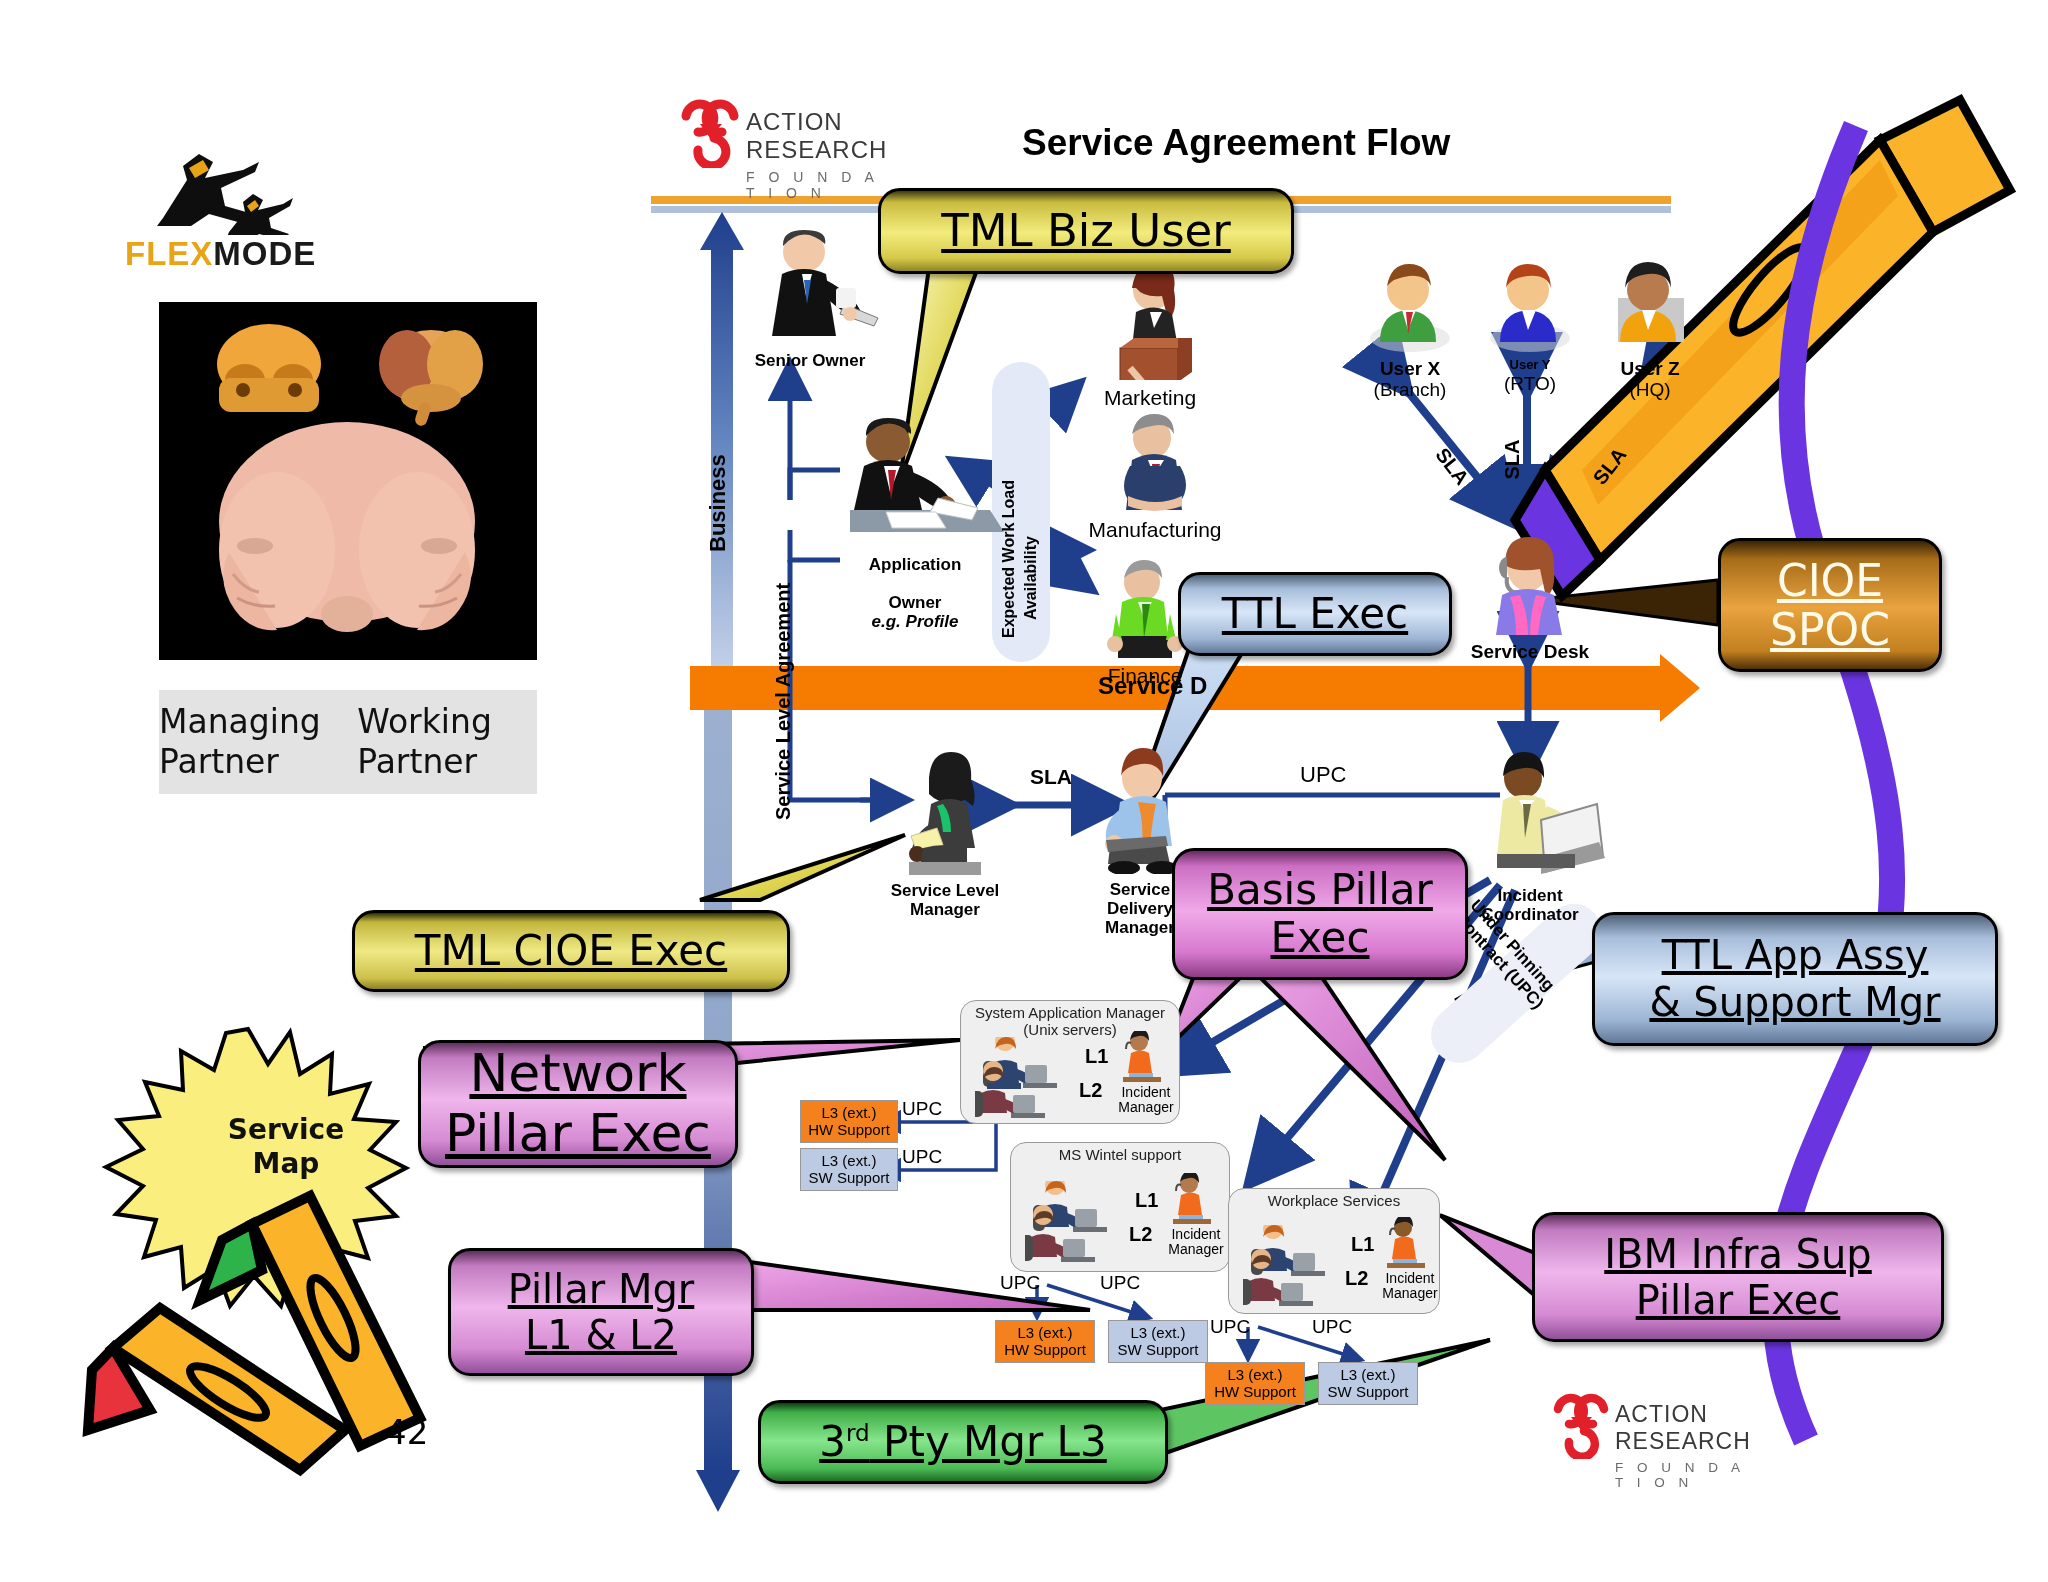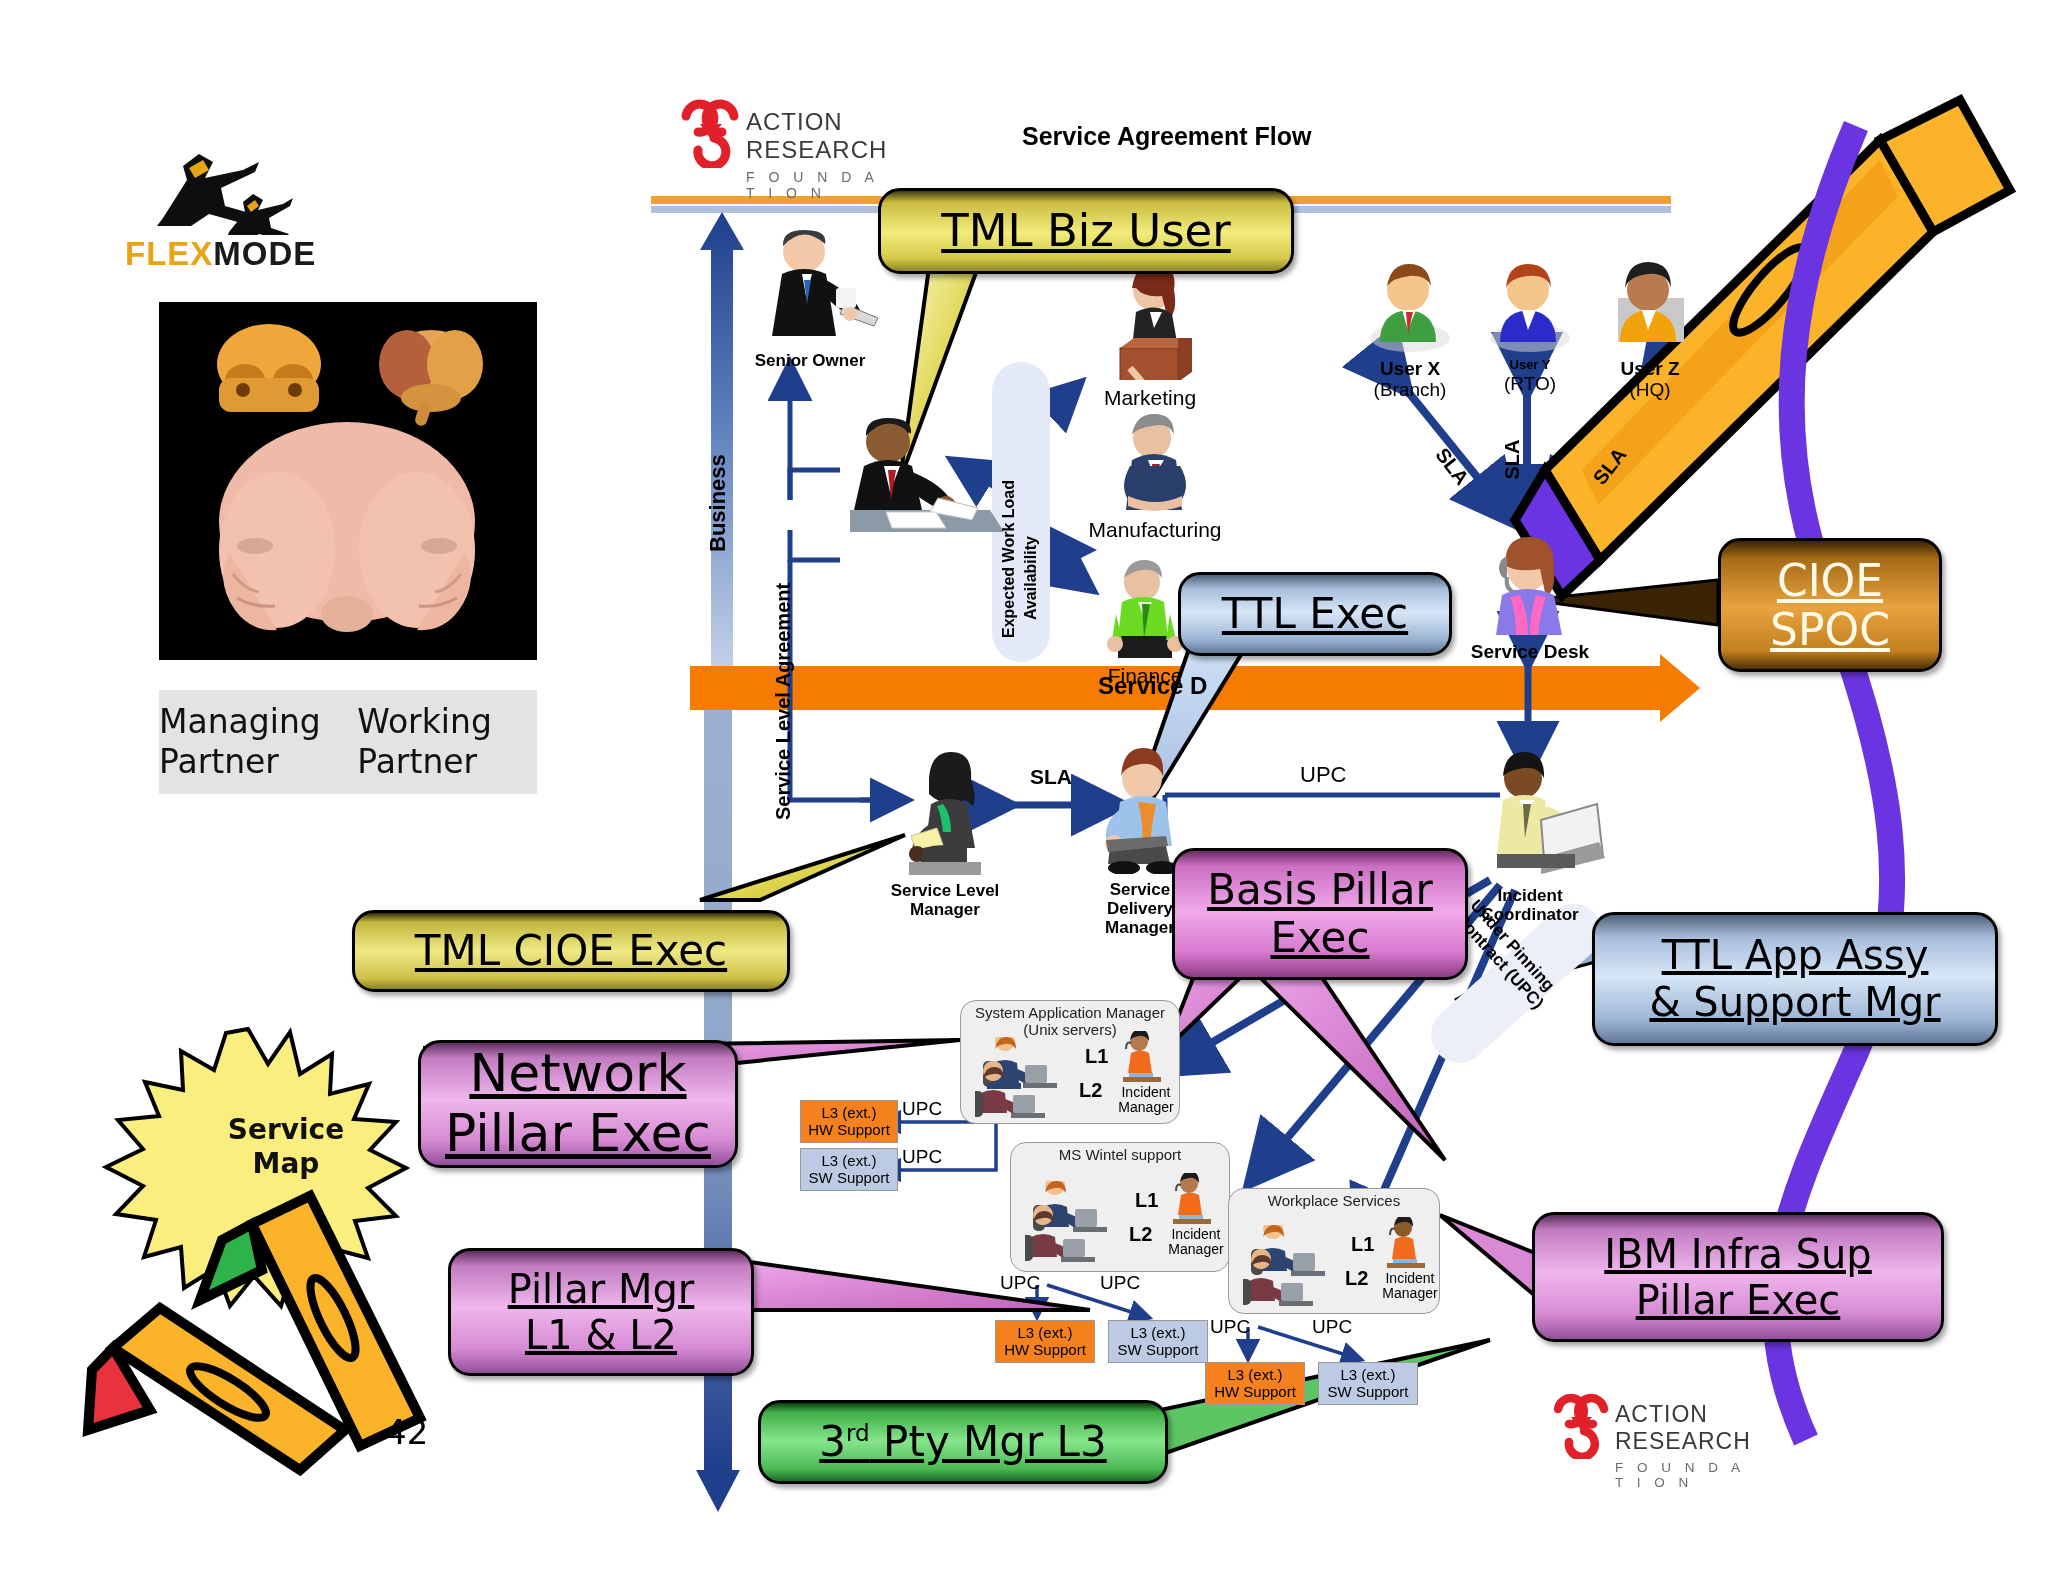--- a/index.html
+++ b/index.html
@@ -47,21 +47,21 @@
   .lbl-b{font-weight:bold;font-size:21px;}
   .vstack-label{position:absolute;writing-mode:vertical-rl;transform:rotate(180deg);
       font-family:"Liberation Sans",sans-serif;font-weight:bold;font-size:22px;color:#000;z-index:26;}
 
   
   .arf{position:absolute;z-index:30;}
   .arf .arf-t1{font-family:"Liberation Sans",sans-serif;letter-spacing:1px;color:#3a3a3a;}
   .arf .arf-t2{font-family:"Liberation Sans",sans-serif;letter-spacing:5px;color:#6b6b6b;}
 
   .page-title{position:absolute;font-family:"Liberation Sans",sans-serif;font-weight:bold;
-              font-size:25px;color:#000;z-index:30;text-align:center;}
+              font-size:37px;color:#000;z-index:30;text-align:center;}
   .pagenum{position:absolute;font-family:"DejaVu Sans",sans-serif;font-size:34px;color:#000;z-index:30;}
   .mp-box{position:absolute;background:#e3e3e3;display:flex;flex-direction:row;
           align-items:center;justify-content:center;z-index:30;
           font-family:"DejaVu Sans",sans-serif;font-size:33px;color:#111;line-height:1.22;}
   .flex-logo{position:absolute;z-index:30;font-weight:bold;}
   .flex-word{font-family:"Liberation Sans",sans-serif;font-size:33px;letter-spacing:1px;}
   .flex-word .o{color:#E8A317;}
   .flex-word .d{color:#1a1a1a;}
 </style>
 </head>
@@ -372,20 +372,25 @@
     <path d="M46,24 q22,-24 45,-2 q2,-16 -23,-16 q-23,0 -22,18z" fill="#1a1a1a"></path>
     <path d="M44,54 q24,-12 48,0 l10,44 l-68,0z" fill="#111"></path>
     <path d="M64,54 l6,26 l10,-26z" fill="#fff"></path>
     <path d="M68,58 l3,30 l5,-30z" fill="#B3192B"></path>
     <path d="M92,60 q30,12 40,30 l-12,8 q-22,-12 -32,-22z" fill="#111"></path>
     <circle cx="126" cy="94" r="10" fill="#8A5A33"></circle>
     <path d="M30,98 l140,0 l14,22 l-154,0z" fill="#8C9AA8"></path>
     <path d="M118,86 l40,10 l-6,12 l-42,-8z" fill="#fff" stroke="#bbb"></path>
     <path d="M66,100 l50,0 l10,16 l-54,0z" fill="#fff" stroke="#ccc"></path>
   </svg>
+  <div class="cap" style="margin-top:-2px">
+    <span>Application</span><br>
+    <span>Owner</span>
+    <span class="it">e.g. Profile</span>
+  </div>
 </div>
 
 <div class="fig" style="left:1080px;top:262px;width:140px">
   <svg width="140" height="118">
     <ellipse cx="72" cy="28" rx="19" ry="20" fill="#EEC6A4"></ellipse>
     <path d="M52,26 q4,-26 24,-24 q22,2 18,26 q4,22 -6,30 l-6,-24 q-18,2 -26,-8z" fill="#7A2A18"></path>
     <path d="M56,50 q20,-10 36,2 l6,34 l-46,0z" fill="#232323"></path>
     <path d="M70,50 l4,16 l8,-16z" fill="#fff"></path>
     <path d="M52,86 l48,0 l-4,22 l-46,0z" fill="#1a1a1a"></path>
     <rect x="40" y="86" width="58" height="34" fill="#A3502E" stroke="#6e3317"></rect>

